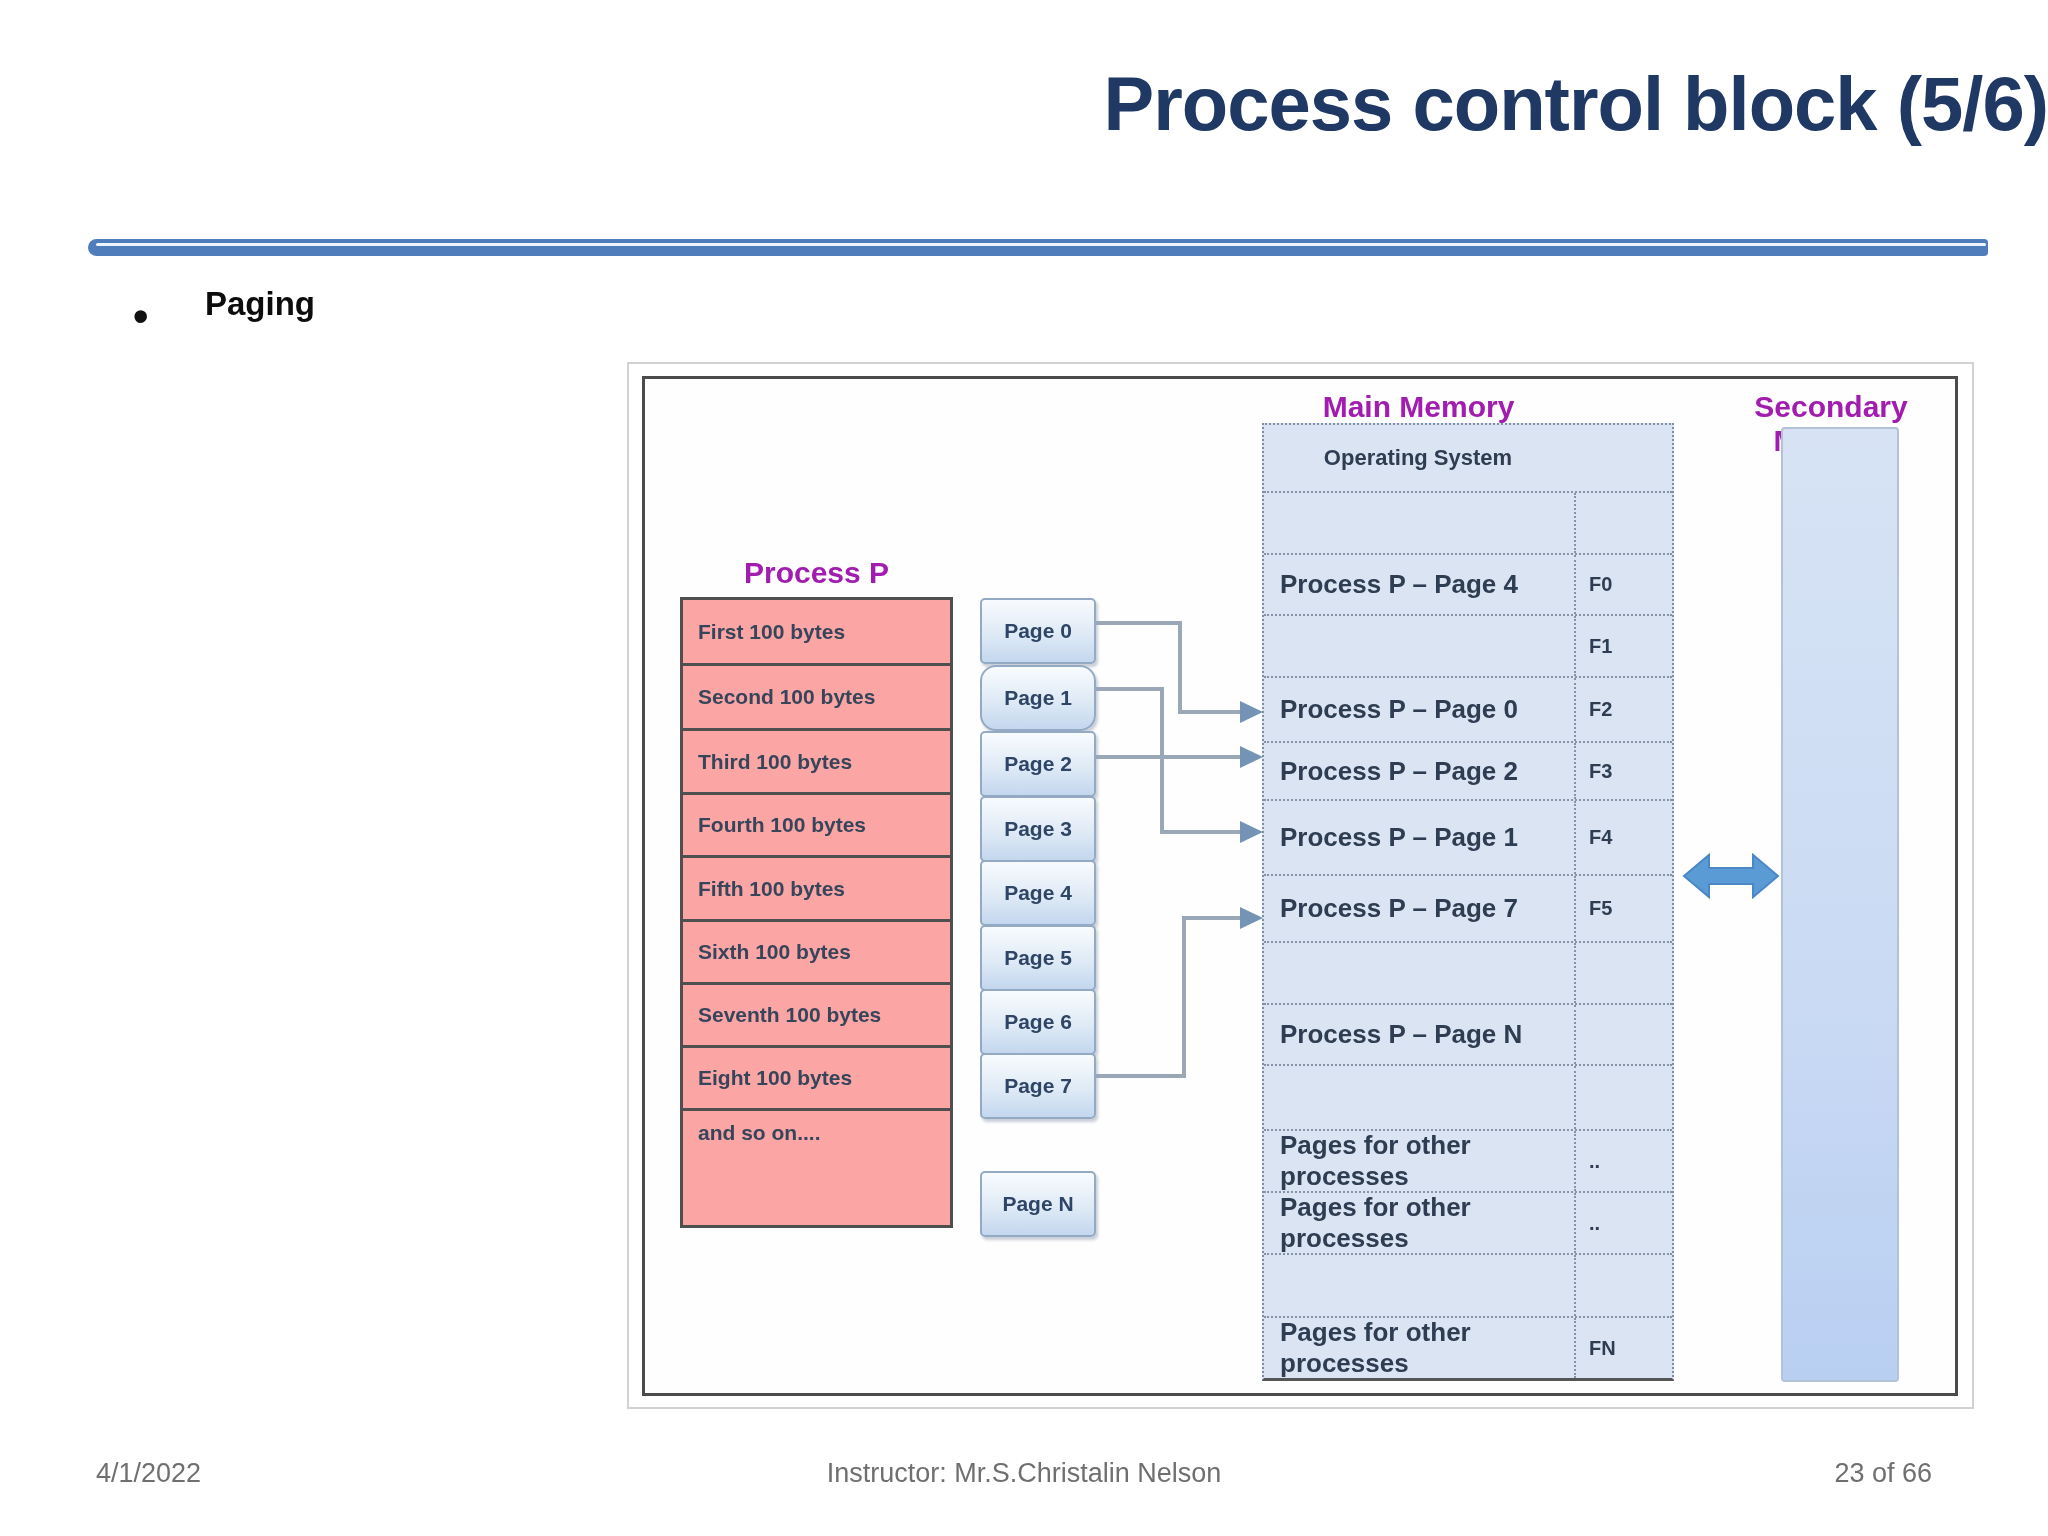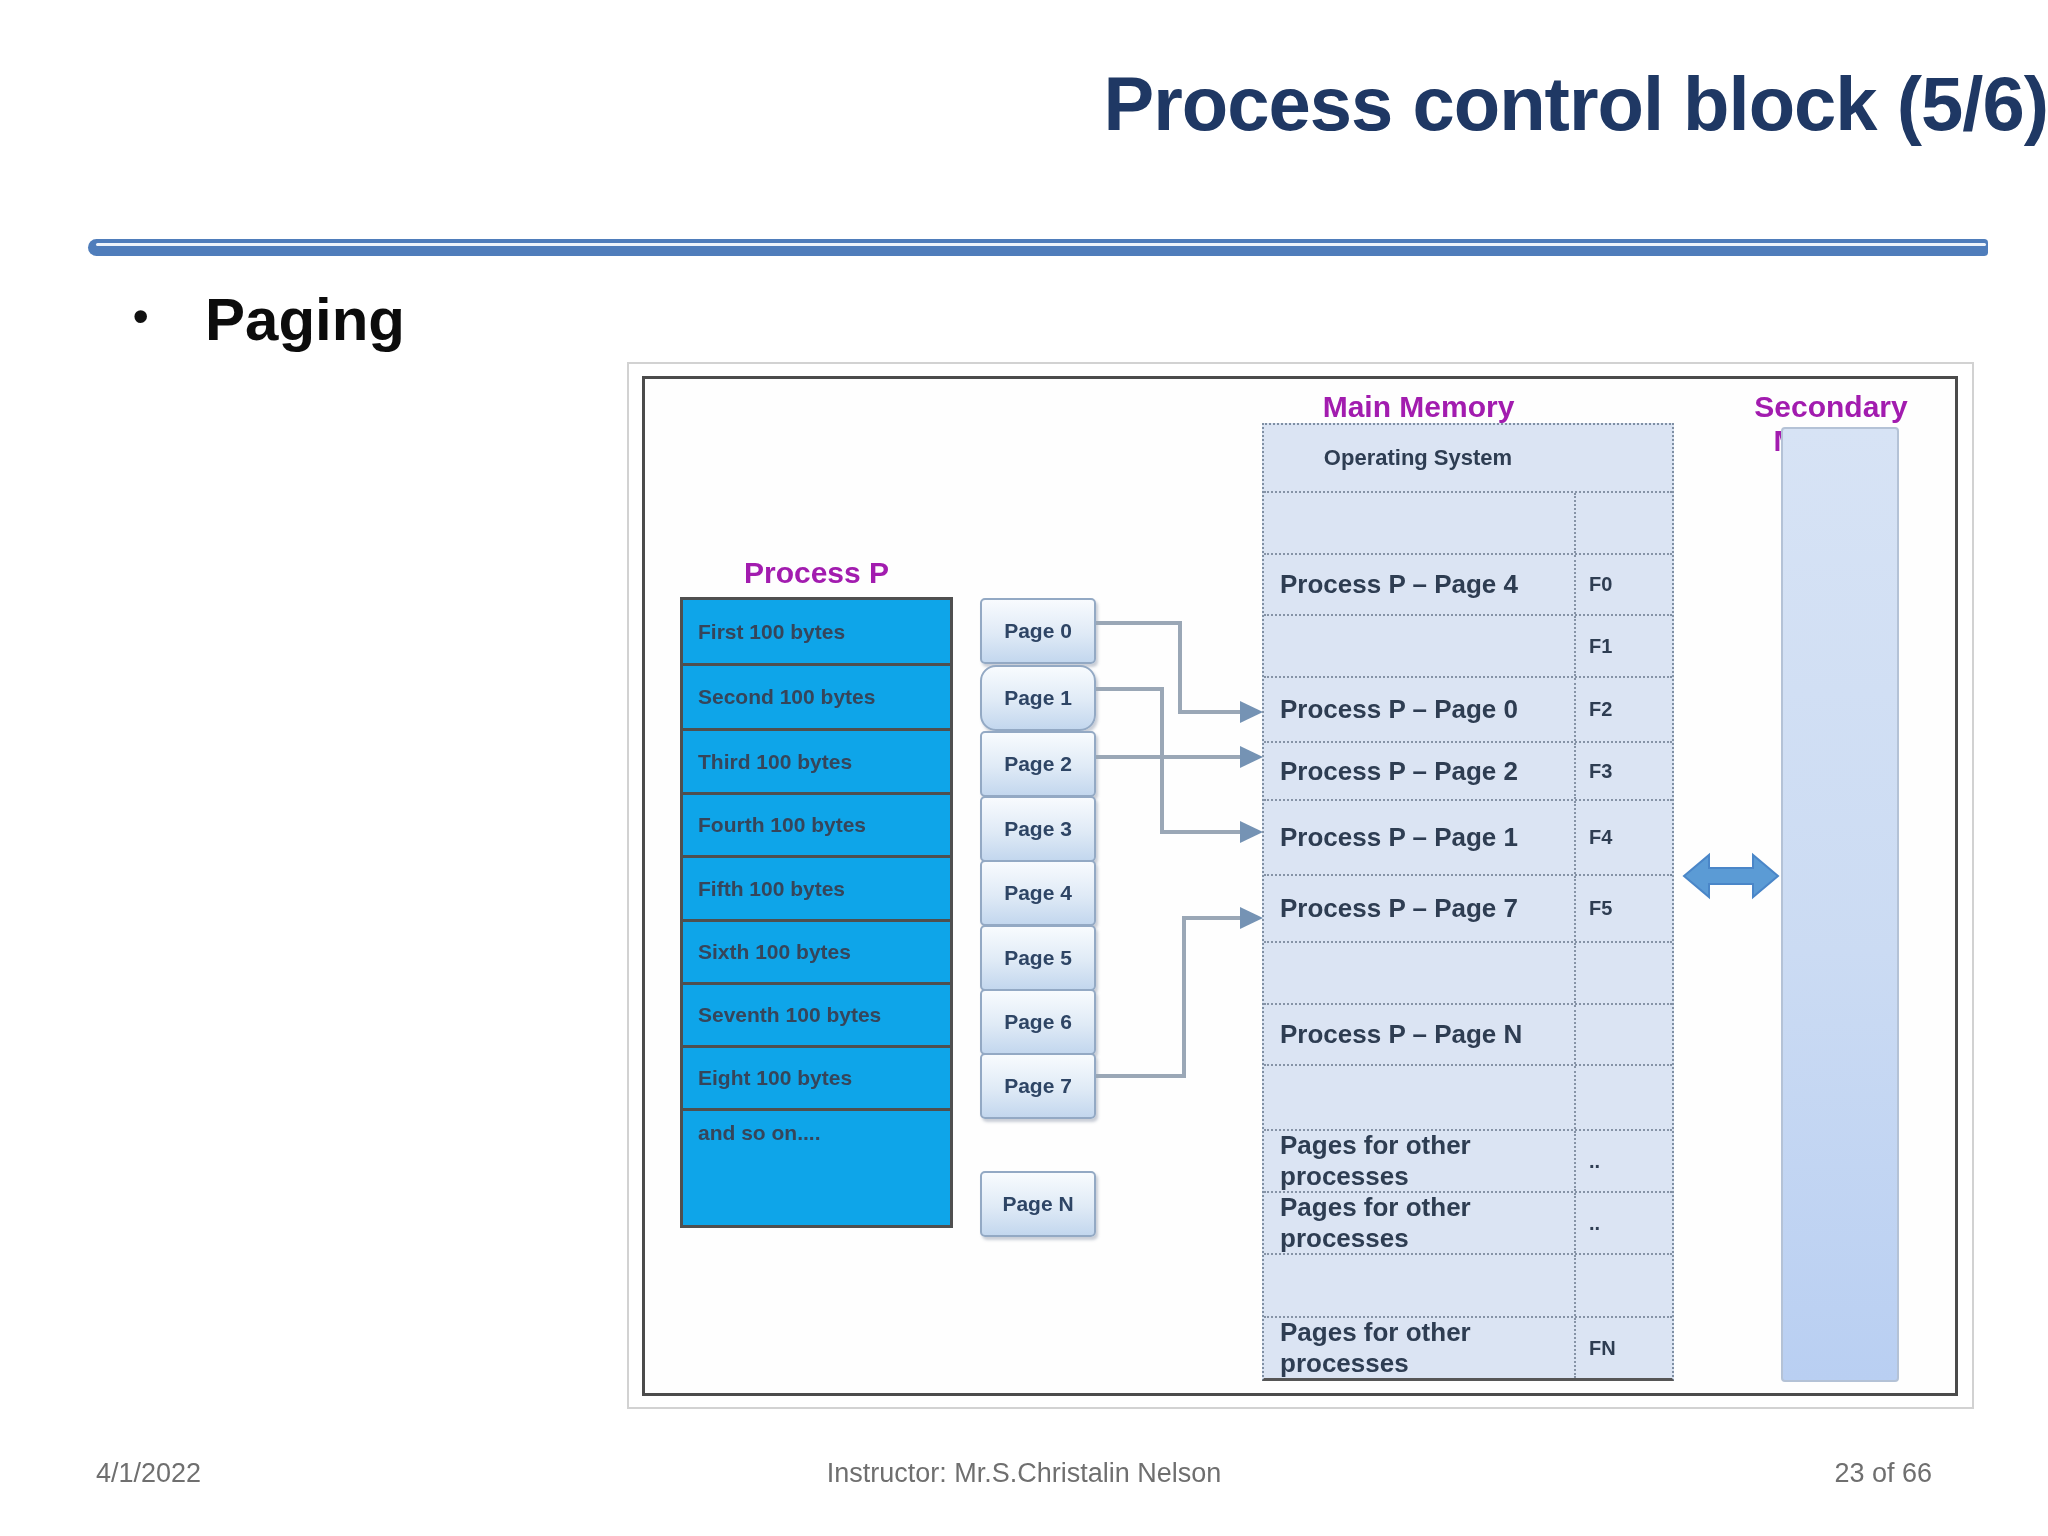--- a/index.html
+++ b/index.html
@@ -13,34 +13,34 @@
   }
   .rule{
     position:absolute; left:88px; top:239px; width:1900px; height:17px;
     background:#4f7dbb; border-radius:9px 4px 4px 9px;
   }
   .rule::after{
     content:""; position:absolute; left:8px; right:2px; top:4px; height:3px;
     background:#eef4fb; border-radius:2px;
   }
   .bullet-dot{position:absolute; left:133px; top:291px; font-size:44px; font-weight:bold; color:#111;}
-  .bullet-text{position:absolute; left:205px; top:285px; font-size:60px; font-weight:bold; color:#0c0c0c;}
+  .bullet-text{position:absolute; left:205px; top:285px; font-size:33px; font-weight:bold; color:#0c0c0c;}
 
   .frame-outer{position:absolute; left:627px; top:362px; width:1347px; height:1047px;
     border:2px solid #d2d2d2; background:#fff; box-sizing:border-box;}
   .frame-inner{position:absolute; left:642px; top:376px; width:1316px; height:1020px;
     border:3px solid #4b4b4b; background:#fefefe; box-sizing:border-box;}
 
   .dg-label{position:absolute; font-size:30px; font-weight:bold; color:#a21caf; text-align:center;}
   .pp-label{left:680px; top:556px; width:273px;}
   .mm-label{left:1262px; top:390px; width:313px;}
   .sm-label{left:1700px; top:390px; width:262px;text-align:center;}
 
   .pp-table{position:absolute; left:680px; top:597px; width:273px;
-    border:3px solid #4f4f4f; background:#0ea5e9; box-sizing:border-box;}
+    border:3px solid #4f4f4f; background:#fca5a5; box-sizing:border-box;}
   .pp-row{box-sizing:border-box; border-top:3px solid #4f4f4f; display:flex; align-items:center;
     padding-left:15px; font-size:21px; font-weight:bold; color:#36455a;}
   .pp-row:first-child{border-top:none;}
   .pp-row.pp-last{align-items:flex-start; padding-top:10px;}
 
   .page-box{position:absolute; left:980px; width:116px; height:66px; box-sizing:border-box;
     border:2px solid #93a9c4; border-radius:5px;
     background:linear-gradient(180deg,#f8fbfe 0%,#dfeaf6 55%,#c3d7ee 100%);
     box-shadow:2px 3px 3px rgba(100,115,140,.35);
     display:flex; align-items:center; justify-content:center;

